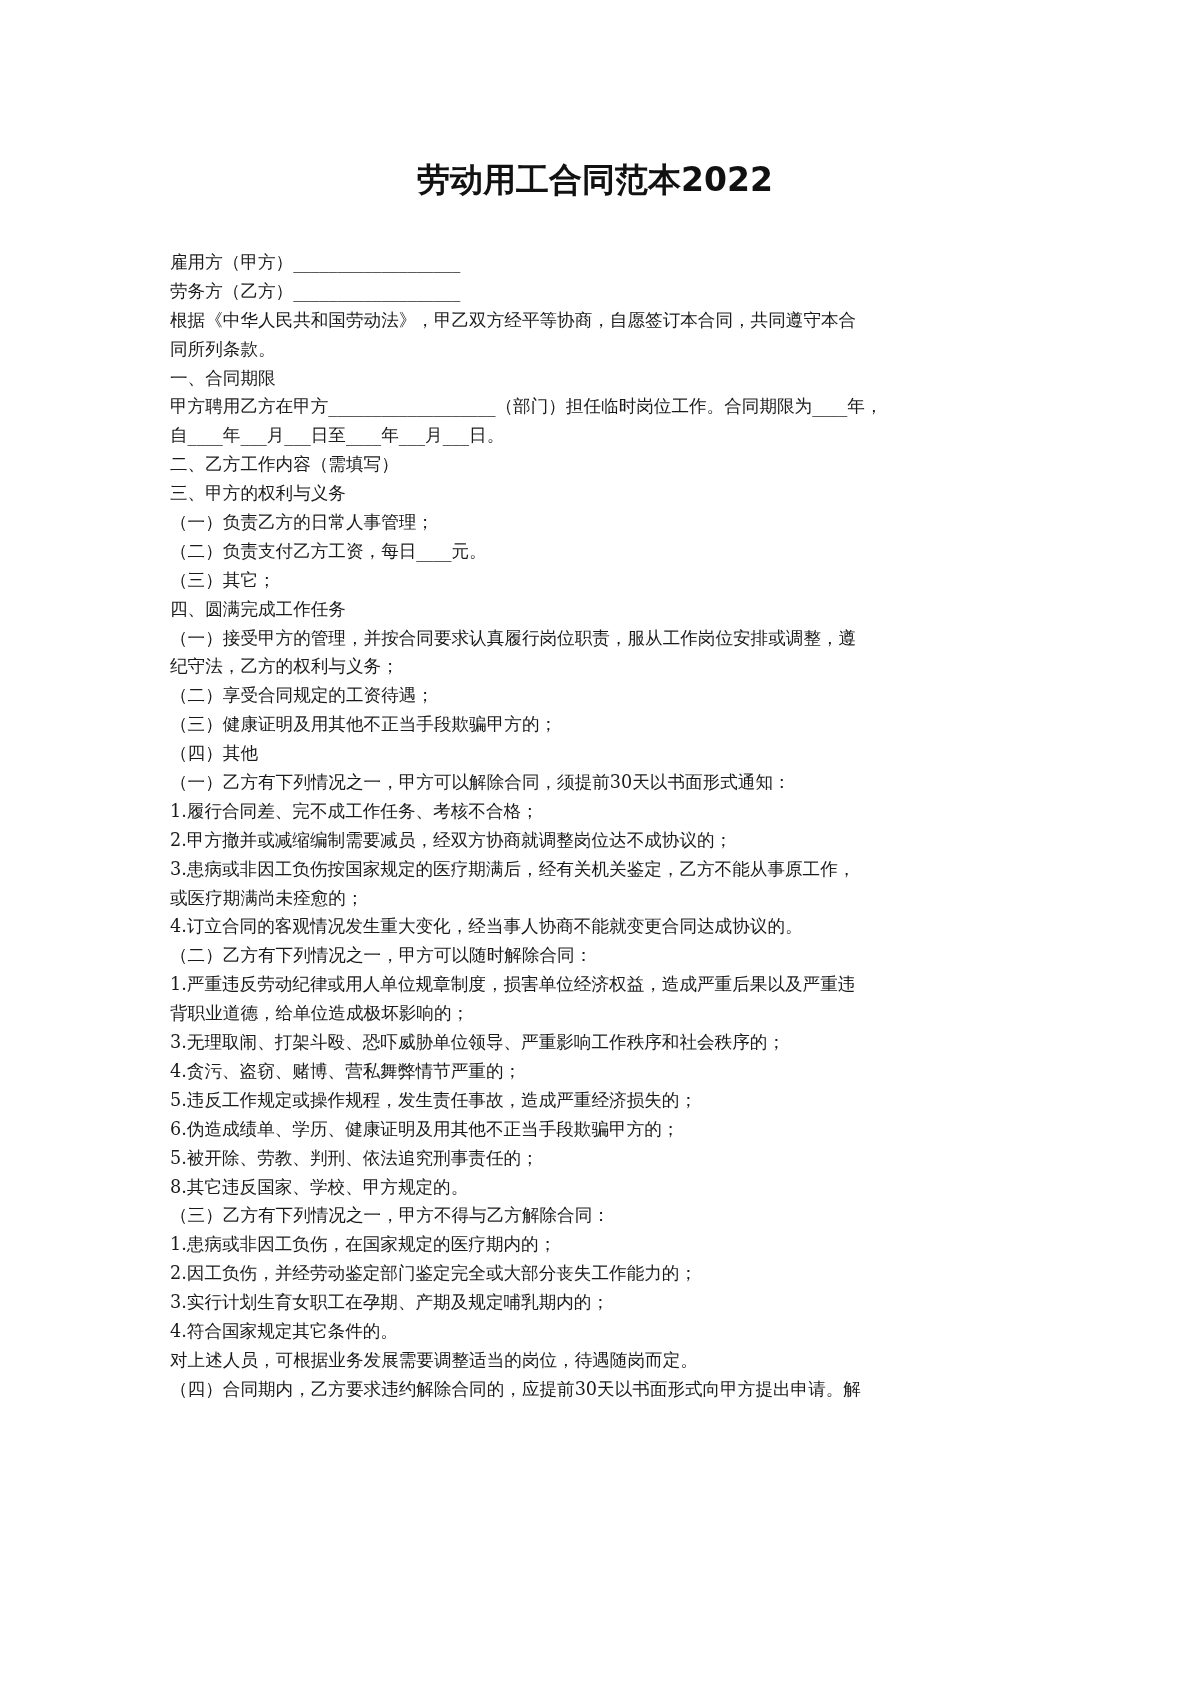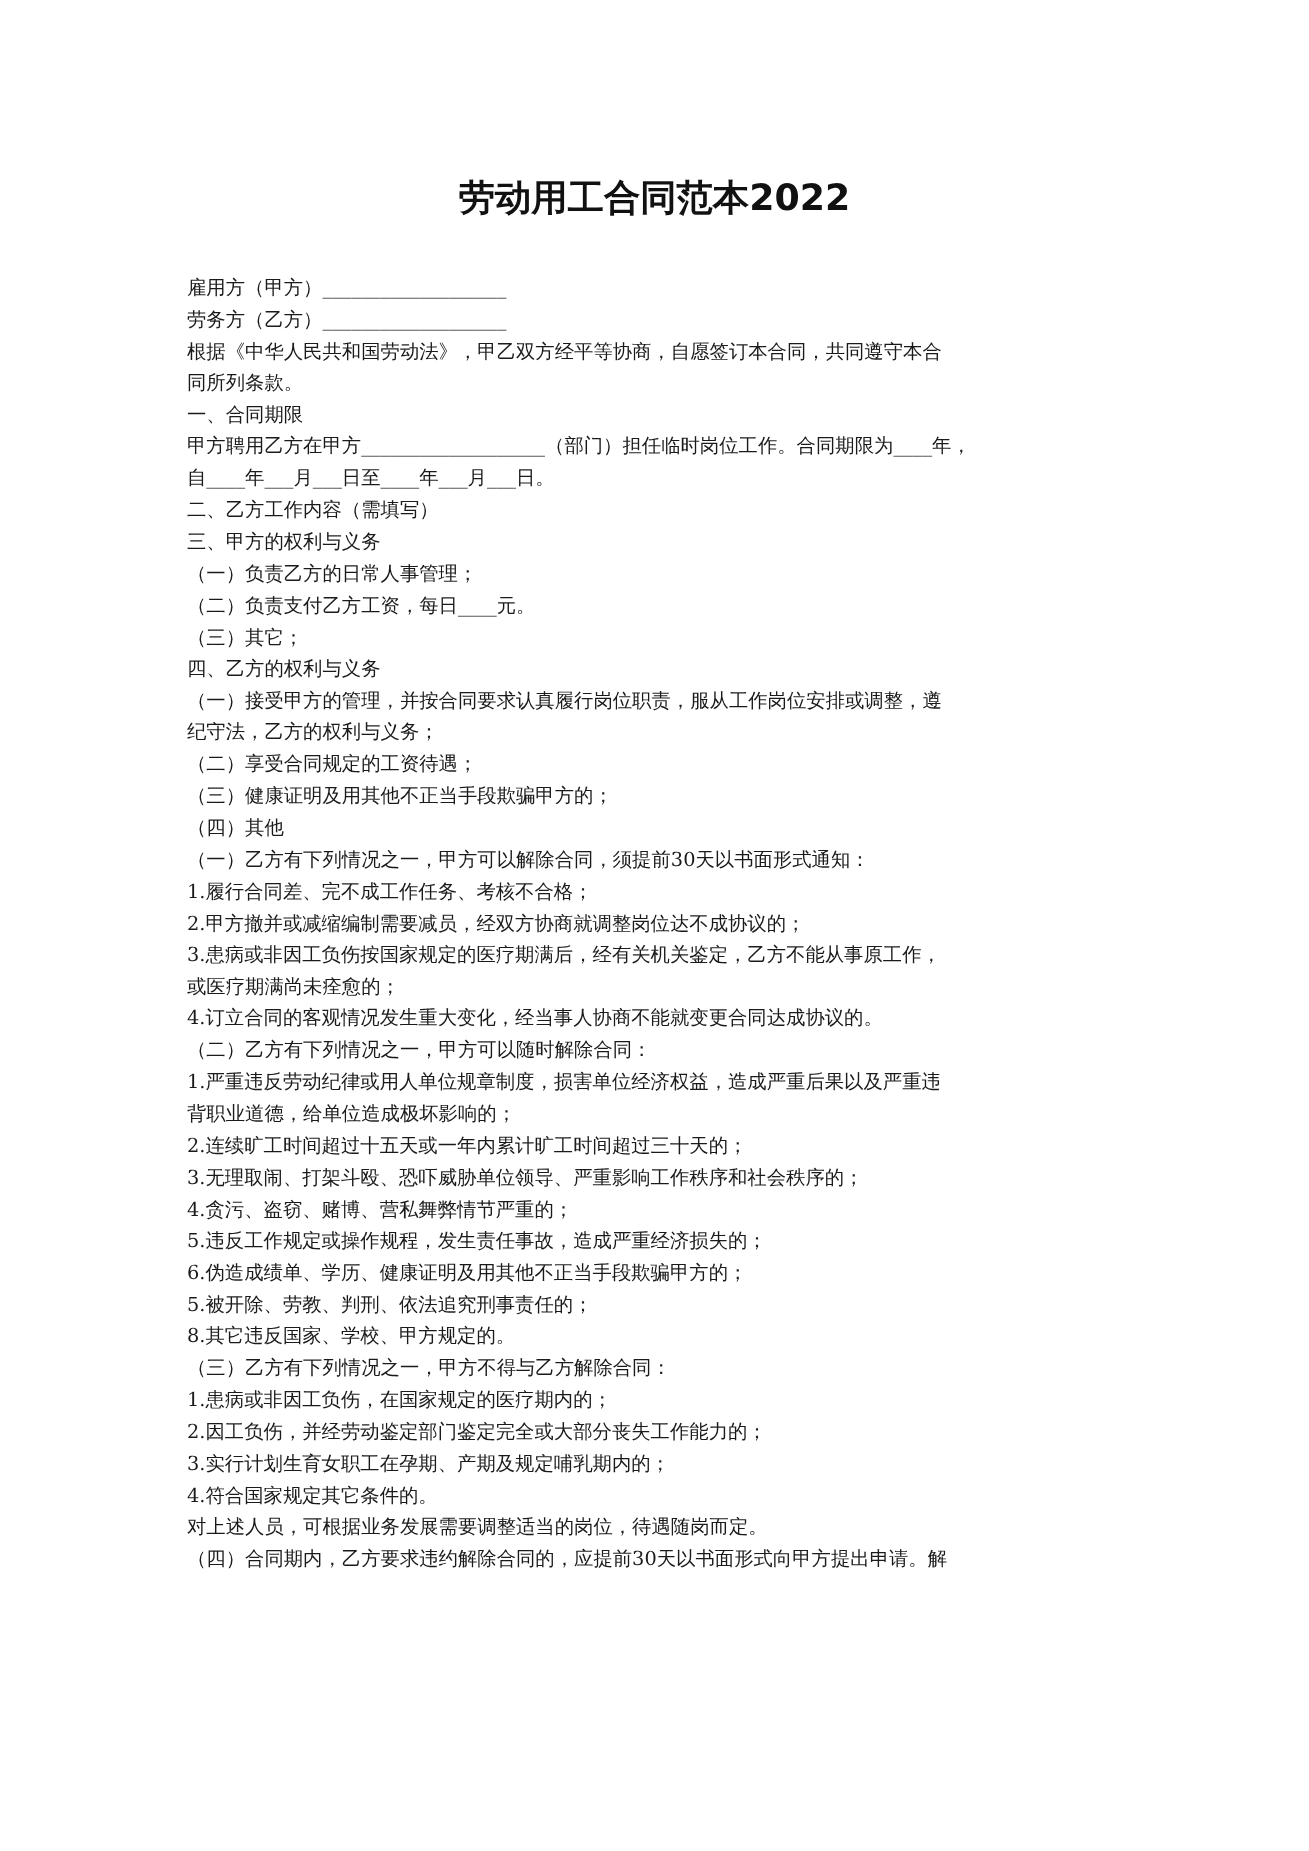--- a/index.html
+++ b/index.html
@@ -31,36 +31,35 @@
       <div class="line">根据《中华人民共和国劳动法》，甲乙双方经平等协商，自愿签订本合同，共同遵守本合</div>
       <div class="line">同所列条款。</div>
       <div class="line">一、合同期限</div>
       <div class="line">甲方聘用乙方在甲方___________________（部门）担任临时岗位工作。合同期限为____年，</div>
       <div class="line">自____年___月___日至____年___月___日。</div>
       <div class="line">二、乙方工作内容（需填写）</div>
       <div class="line">三、甲方的权利与义务</div>
       <div class="line">（一）负责乙方的日常人事管理；</div>
       <div class="line">（二）负责支付乙方工资，每日____元。</div>
       <div class="line">（三）其它；</div>
-      <div class="line">四、乙方的权利与义务</div>
+      <div class="line">四、圆满完成工作任务</div>
       <div class="line">（一）接受甲方的管理，并按合同要求认真履行岗位职责，服从工作岗位安排或调整，遵</div>
       <div class="line">纪守法，乙方的权利与义务；</div>
       <div class="line">（二）享受合同规定的工资待遇；</div>
       <div class="line">（三）健康证明及用其他不正当手段欺骗甲方的；</div>
       <div class="line">（四）其他</div>
       <div class="line">（一）乙方有下列情况之一，甲方可以解除合同，须提前30天以书面形式通知：</div>
       <div class="line">1.履行合同差、完不成工作任务、考核不合格；</div>
       <div class="line">2.甲方撤并或减缩编制需要减员，经双方协商就调整岗位达不成协议的；</div>
       <div class="line">3.患病或非因工负伤按国家规定的医疗期满后，经有关机关鉴定，乙方不能从事原工作，</div>
       <div class="line">或医疗期满尚未痊愈的；</div>
       <div class="line">4.订立合同的客观情况发生重大变化，经当事人协商不能就变更合同达成协议的。</div>
       <div class="line">（二）乙方有下列情况之一，甲方可以随时解除合同：</div>
       <div class="line">1.严重违反劳动纪律或用人单位规章制度，损害单位经济权益，造成严重后果以及严重违</div>
       <div class="line">背职业道德，给单位造成极坏影响的；</div>
-      <div class="line">2.连续旷工时间超过十五天或一年内累计旷工时间超过三十天的；</div>
       <div class="line">3.无理取闹、打架斗殴、恐吓威胁单位领导、严重影响工作秩序和社会秩序的；</div>
       <div class="line">4.贪污、盗窃、赌博、营私舞弊情节严重的；</div>
       <div class="line">5.违反工作规定或操作规程，发生责任事故，造成严重经济损失的；</div>
       <div class="line">6.伪造成绩单、学历、健康证明及用其他不正当手段欺骗甲方的；</div>
       <div class="line">5.被开除、劳教、判刑、依法追究刑事责任的；</div>
       <div class="line">8.其它违反国家、学校、甲方规定的。</div>
       <div class="line">（三）乙方有下列情况之一，甲方不得与乙方解除合同：</div>
       <div class="line">1.患病或非因工负伤，在国家规定的医疗期内的；</div>
       <div class="line">2.因工负伤，并经劳动鉴定部门鉴定完全或大部分丧失工作能力的；</div>
       <div class="line">3.实行计划生育女职工在孕期、产期及规定哺乳期内的；</div>

